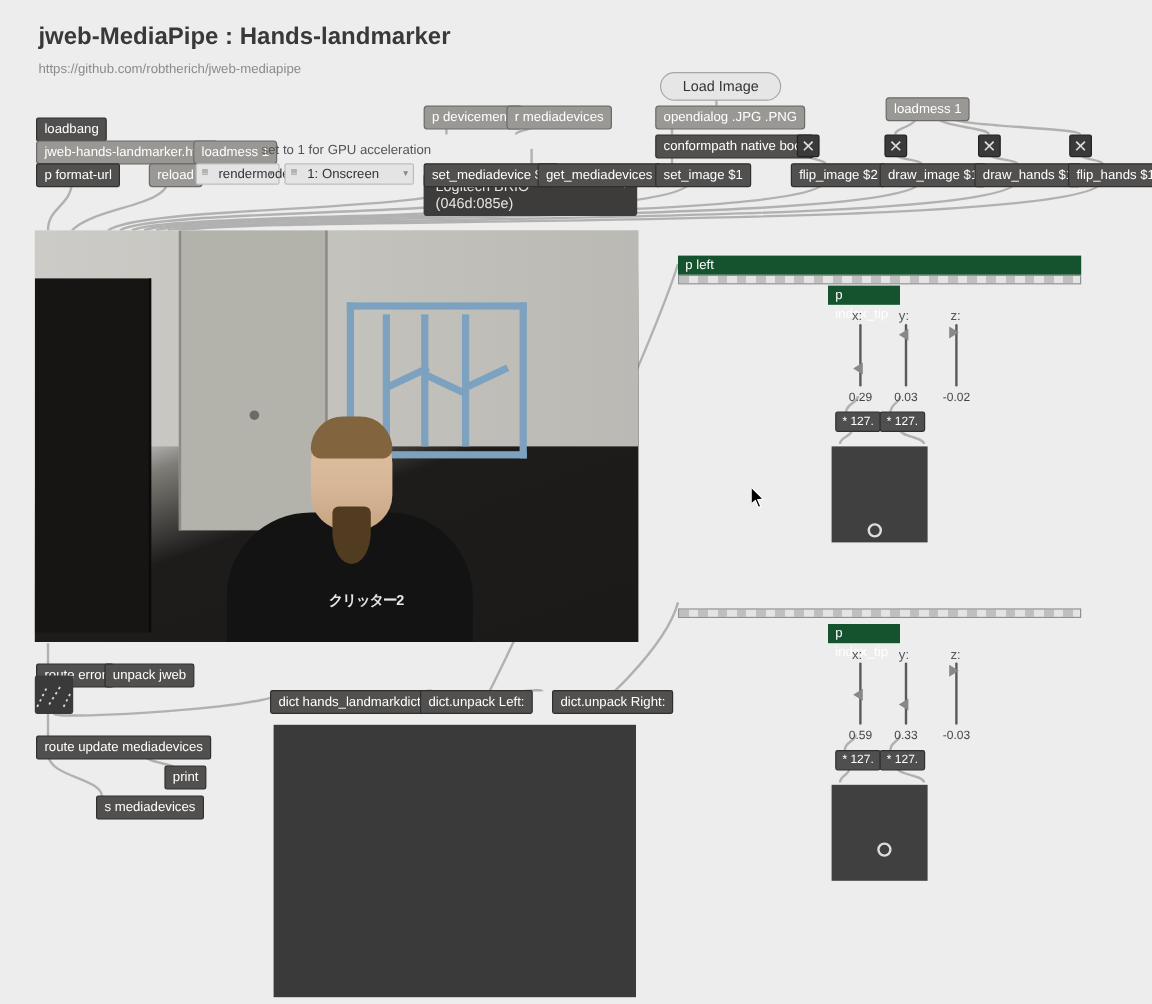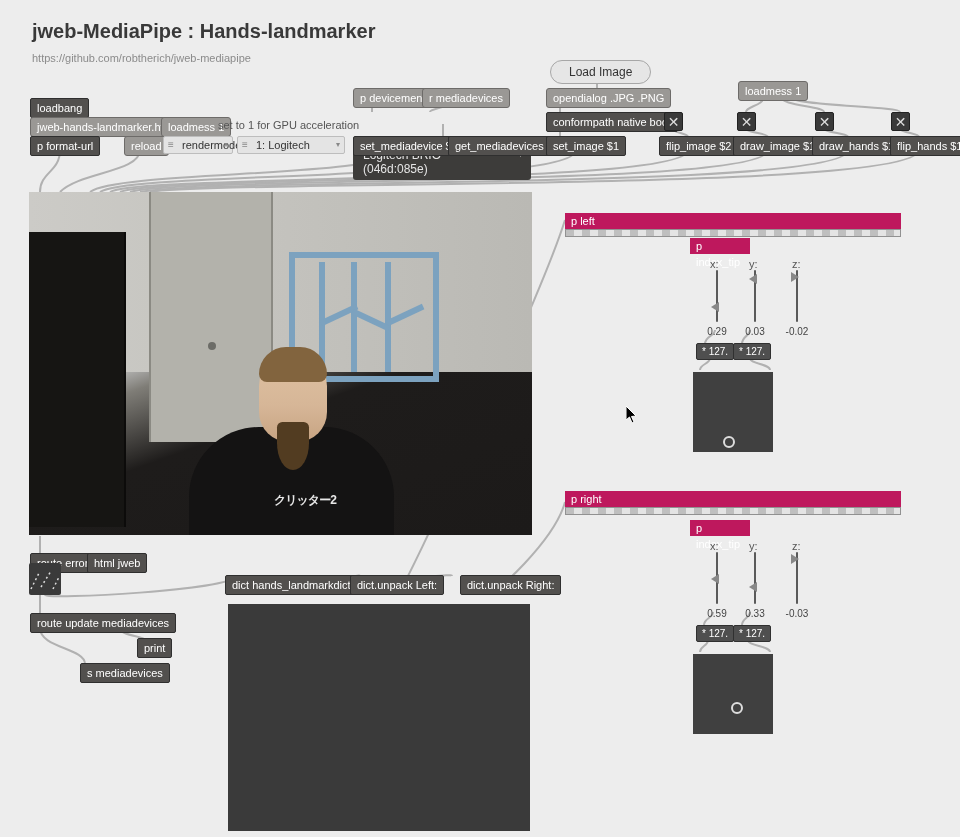--- a/index.html
+++ b/index.html
@@ -225,21 +225,21 @@
     height: 32px;
     background: #3a3a3a;
     border-radius: 2px;
   }
   .bezier svg {
     position: absolute;
     inset: 0;
   }
   .subbar {
     position: absolute;
-    background: #be185d;
+    background: #14532d;
     color: #fff;
     height: 16px;
     line-height: 16px;
     padding: 0 6px;
     font-size: 11px;
     box-sizing: border-box;
   }
   .dashbar {
     position: absolute;
     height: 8px;
@@ -405,21 +405,21 @@
     </div>
 
   <div class="msg" style="left:30px; top:117px">jweb-hands-landmarker.html</div>
   <div class="msg" style="left:161px; top:117px">loadmess 1</div>
   <div class="comment" style="left:218px; top:119px">set to 1 for GPU acceleration</div>
 
   <div class="obj" style="left:30px; top:136px">p format-url</div>
   <div class="msg" style="left:124px; top:136px">reload</div>
 
   <div class="umenu" style="left:163px; top:136px; width:70px">rendermode</div>
-  <div class="umenu" style="left:237px; top:136px; width:108px">1: Logitech</div>
+  <div class="umenu" style="left:237px; top:136px; width:108px">1: Onscreen</div>
 
   <div class="obj" style="left:353px; top:136px">set_mediadevice $1</div>
   <div class="obj" style="left:448px; top:136px">get_mediadevices</div>
 
   <div class="obj" style="left:546px; top:136px">set_image $1</div>
   <div class="obj" style="left:659px; top:136px">flip_image $2</div>
   <div class="obj" style="left:733px; top:136px">draw_image $1</div>
   <div class="obj" style="left:812px; top:136px">draw_hands $1</div>
   <div class="obj" style="left:890px; top:136px">flip_hands $1</div>
 
@@ -444,21 +444,21 @@
     <div class="person">
       <div class="torso"></div>
       <div class="head"></div>
       <div class="hair"></div>
       <div class="beard"></div>
       <div class="shirtlogo">クリッター2</div>
     </div>
   </div>
 
   <div class="obj" style="left:30px; top:553px">route error</div>
-  <div class="obj" style="left:87px; top:553px">html jweb</div>
+  <div class="obj" style="left:87px; top:553px">unpack jweb</div>
 
   <div class="bezier">
     <svg viewBox="0 0 32 32">
         <path d="M2 26 L 10 10 M 12 24 L 22 8 M 24 26 L 30 14" stroke="#ddd" stroke-width="1.5" stroke-dasharray="2 3" fill="none"></path>
       </svg>
   </div>
 
   <div class="obj" style="left:225px; top:575px">dict hands_landmarkdict</div>
   <div class="obj" style="left:350px; top:575px">dict.unpack Left:</div>
   <div class="obj" style="left:460px; top:575px">dict.unpack Right:</div>
@@ -494,21 +494,20 @@
   <div class="numval" style="left:738px; top:326px">0.03</div>
   <div class="numval" style="left:780px; top:326px">-0.02</div>
 
   <div class="mulbox" style="left:696px; top:343px">* 127.</div>
   <div class="mulbox" style="left:733px; top:343px">* 127.</div>
 
   <div class="xypad" style="left:693px; top:372px">
     <div class="dot" style="left:48%; top:90%"></div>
   </div>
 
-  <div class="subbar" style="left:565px; top:491px; width:336px">p right</div>
   <div class="dashbar" style="left:565px; top:507px; width:336px"></div>
   <div class="subbar" style="left:690px; top:520px; width:60px">p index_tip</div>
 
   <div class="minilabel" style="left:710px; top:540px">x:</div>
   <div class="minilabel" style="left:749px; top:540px">y:</div>
   <div class="minilabel" style="left:792px; top:540px">z:</div>
 
   <div class="slider left" style="left:712px; top:552px">
       <div class="track"></div>
       <div class="thumb" style="top:22px"></div>

